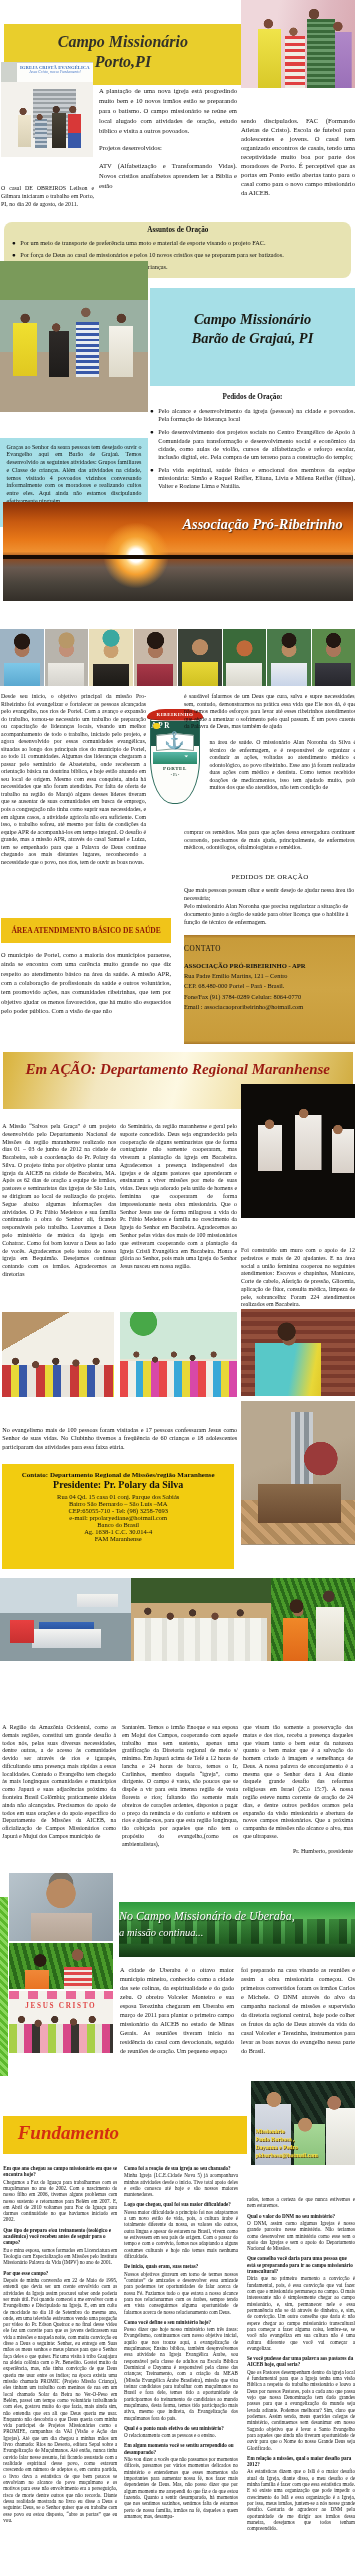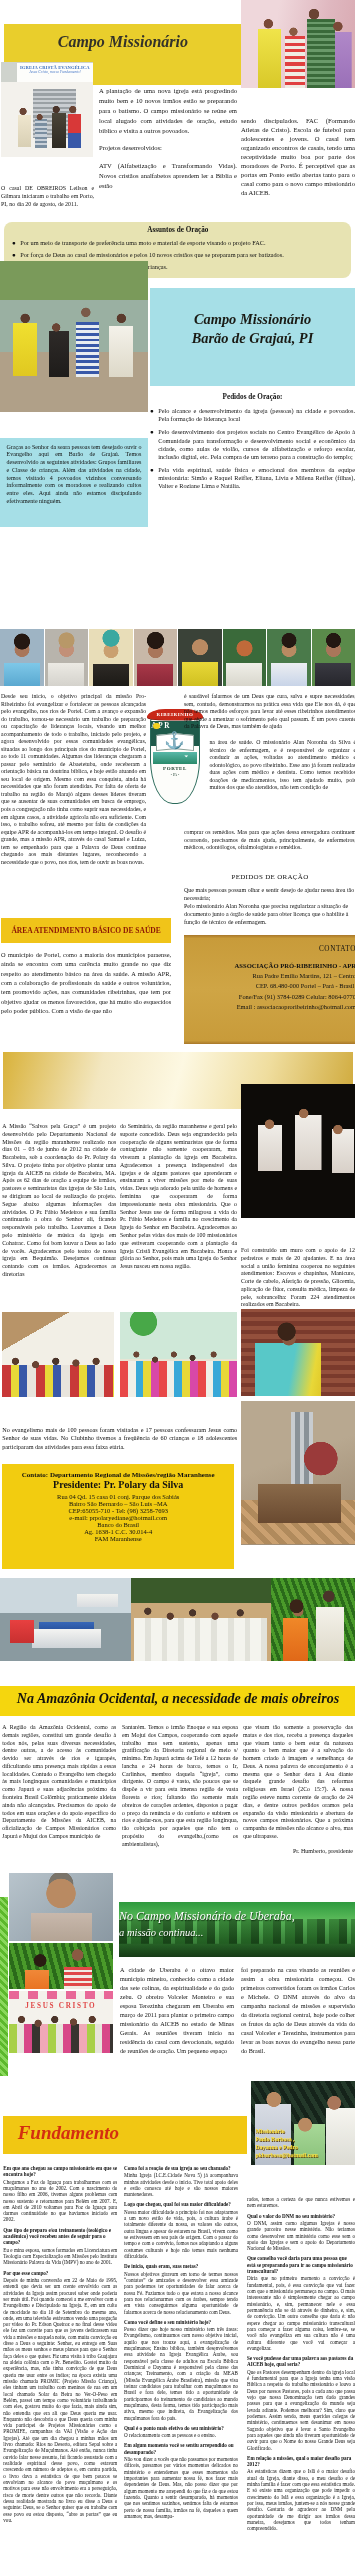--- a/index.html
+++ b/index.html
@@ -187,20 +187,21 @@
   .emacao-banner .l{color:#9b1b12;font-style:italic;font-weight:bold;text-align:center;}
 </style>
 </head>
 <body>
 
 <div id="page">
 
   <div class="abs banner-yellow" style="left:4.4px;top:0;width:237px;height:61px;">
     <h1 class="title-dark" style="font-size:16px;padding-top:7.7px;line-height:1.3;">
       <span style="display:block">Campo Missionário</span>
+      <span style="display:block">Porto,PI</span>
     </h1>
   </div>
   <div class="photo p-family" style="left:241px;top:0;width:114px;height:88px;"></div>
 
   <div class="photo p-church" style="left:1.1px;top:62px;width:92px;height:95px;">
     <div class="wall"></div>
     <div class="sign">
       <div class="l1">IGREJA CRISTÃ EVANGÉLICA</div>
       <div class="l2">Jesus Cristo, nosso Fundamento!</div>
     </div>
@@ -250,20 +251,23 @@
     <div class="bullet jt">
         <span class="dot">●</span>
         <span>Pelo desenvolvimento dos projetos sociais no Centro Evangélico de Apoio à Comunidade para transformação e desenvolvimento social e econômico da cidade, como aulas de violão, cursos de alfabetização e reforço escolar, inclusão digital, etc. Pela compra de um terreno para a construção do templo;</span>
       </div>
     <div class="bullet jt">
         <span class="dot">●</span>
         <span>Pela vida espiritual, saúde física e emocional dos membros da equipe missionária: Simão e Raquel Reifler, Eliana, Lívia e Milena Reifler (filhas), Valter e Roziane Lima e Natália.</span>
       </div>
   </div>
 
+  <div class="photo p-sunset" style="left:2.8px;top:502px;width:350px;height:99px;">
+    <h2 style="position:absolute;top:14.4px;right:10px;color:#fff;font-style:italic;font-size:14.4px;text-shadow:0.6px 0.6px 1.1px #40200a;">Associação Pró-Ribeirinho</h2>
+  </div>
   <div class="abs" style="left:0;top:605px;width:356px;height:57px;display:flex;">
     <div class="face" style="background:radial-gradient(circle at 50% 22%,#241812 0 7.7px,transparent 8.3px),radial-gradient(circle at 50% 36%,#a9765a 0 7.2px,transparent 7.7px),linear-gradient(#7ec8e8,#5aa8d0) no-repeat 50% 100%/36px 23px,#9eb4c4;"></div>
     <div class="face" style="background:radial-gradient(circle at 50% 20%,#b89868 0 7.7px,transparent 8.3px),radial-gradient(circle at 50% 36%,#c29078 0 7.2px,transparent 7.7px),linear-gradient(#eceae4,#d4d2cc) no-repeat 50% 100%/36px 23px,#b8b4ac;"></div>
     <div class="face" style="background:radial-gradient(circle at 50% 16%,#3aa8a0 0 8.3px,transparent 8.8px),radial-gradient(circle at 50% 38%,#caa070 0 7.2px,transparent 7.7px),linear-gradient(#2e2a26,#1c1a16) no-repeat 50% 100%/36px 22px,#e8ddb8;"></div>
     <div class="face" style="background:radial-gradient(circle at 50% 20%,#241812 0 8.3px,transparent 8.8px),radial-gradient(circle at 50% 38%,#a9765a 0 7.2px,transparent 7.7px),linear-gradient(#a83848,#8a2838) no-repeat 50% 100%/36px 22px,#c8b8a8;"></div>
     <div class="face" style="background:radial-gradient(circle at 50% 32%,#b98a62 0 7.7px,transparent 8.3px),linear-gradient(#e8d838,#d0c020) no-repeat 50% 100%/36px 24px,#3a4238;"></div>
     <div class="face" style="background:radial-gradient(circle at 50% 34%,#c06a3a 0 7.7px,transparent 8.3px),linear-gradient(#f0efe8,#d8d6cc) no-repeat 50% 100%/36px 23px,#3a6a3a;"></div>
     <div class="face" style="background:radial-gradient(circle at 50% 20%,#241812 0 7.2px,transparent 7.7px),radial-gradient(circle at 50% 36%,#b98a62 0 7.2px,transparent 7.7px),linear-gradient(#eceef2,#c8d4e8) no-repeat 50% 100%/36px 23px,#4a7a4a;"></div>
     <div class="face" style="background:radial-gradient(circle at 50% 20%,#241812 0 7.2px,transparent 7.7px),radial-gradient(circle at 50% 36%,#a9765a 0 7.2px,transparent 7.7px),linear-gradient(#3a3a42,#26262c) no-repeat 50% 100%/36px 23px,#5a8a4a;"></div>
   </div>
@@ -296,30 +300,31 @@
   <div class="abs" style="left:184px;top:863px;width:172px;height:47px;font-size:6px;line-height:1.32;">
     <p style="margin:0;">Que mais pessoas possam olhar e sentir desejo de ajudar nessa área tão necessária;</p>
     <p style="margin:0;">Pelo missionário Alan Noronha que precisa regularizar a situação de documento junto a órgão de saúde para obter licença que o habilite à função de técnico de enfermagem.</p>
   </div>
 
   <div class="abs" style="left:1.1px;top:894px;width:170px;height:25.4px;background:#f0c419;">
     <h3 style="text-align:center;font-size:7.5px;color:#8b1505;padding-top:7.7px;">ÁREA ATENDIMENTO BÁSICO DE SAÚDE</h3>
   </div>
   <div class="abs jt" style="left:1.1px;top:926px;width:170px;height:93px;font-size:6.3px;line-height:1.48;">O município de Portel, como a maioria dos municípios paraense, ainda se encontra com uma carência muito grande no que diz respeito ao atendimento básico na área da saúde. A missão APR, com a colaboração de profissionais da saúde e outros voluntários, tem promovido ações, nas comunidades ribeirinhas, que tem por objetivo ajudar os menos favorecidos, que há muito são esquecidos pelo poder público. Com a visão de que não</div>
 
-  <div class="abs gold-box" style="left:184px;top:911px;width:172px;height:109px;text-align:right;">
+  <div class="abs gold-box" style="left:184px;top:911px;width:172px;height:109px;text-align:left;">
     <div style="font-size:7.2px;margin-top:10px;letter-spacing:0.6px;">CONTATO</div>
     <div style="font-size:6.6px;font-weight:bold;margin-top:8.8px;">ASSOCIAÇÃO  PRÓ-RIBEIRINHO - APR</div>
     <div style="font-size:6.4px;margin-top:3.3px;">Rua Padre Emílio Martins, 121 – Centro</div>
     <div style="font-size:6.4px;margin-top:3.3px;">CEP. 68.480-000   Portel – Pará - Brasil.</div>
     <div style="font-size:6.4px;margin-top:3.3px;">Fone/Fax  (91) 3784-0289  Celular:  8064-0770</div>
     <div style="font-size:6.4px;margin-top:3.3px;">Email :  associacaoproribeirinho@hotmail.com</div>
   </div>
 
   <div class="abs emacao-banner" style="left:2.8px;top:1028px;width:350px;height:57px;">
+    <div class="l" style="font-size:15px;padding-top:8.8px;">Em AÇÃO: Departamento Regional Maranhense</div>
   </div>
 
   <div class="abs t-col jt" style="left:2.2px;top:1099px;width:114px;height:208px;">A Missão “Salvos pela Graça” é um projeto desenvolvido pelo Departamento Nacional de Missões da região maranhense realizado nos dias 01 – 03 de junho de 2012 na cidade de Bacabeira, sob a coordenação do Pr. Polary da Silva.  O projeto tinha por objetivo  plantar uma igreja da AICEB na cidade de Bacabeira, MA. Após os 62 dias de oração a equipe de irmãos, pastores e seminaristas das igrejas de São Luis, se dirigiram ao local de realização do projeto. Segue abaixo algumas informações das atividades. O  Pr. Fábio Medeiros e sua família continuarão a obra do Senhor ali, ficando responsáveis pelo trabalho. Louvamos a Deus pelo ministério de música da igreja em Cohatrac. Como foi bom louvar a Deus ao lado de vocês. Agradecemos pelo teatro de nossa igreja em Bequimão. Desejamos continuar contando com os irmãos. Agradecemos as diretorias</div>
   <div class="abs t-col jt" style="left:120px;top:1099px;width:117px;height:208px;">do Seminário, da região maranhense e geral pelo suporte concedido. Deus seja engrandecido pela cooperação de alguns seminaristas que de forma contagiante não somente cooperaram, mas viveram a plantação da igreja em Bacabeira. Agradecemos a presença indispensável das igrejas e de alguns pastores que aprenderam e ensinaram a viver missões por meio de suas vidas. Deus seja adorado pela união de homens e feminina que cooperaram de forma impressionante nesta obra missionária. Que o Senhor Jesus use de forma milagrosa a vida do Pr. Fábio Medeiros e família no crescimento da Igreja do Senhor em Bacabeira. Agradecemos ao Senhor pelas vidas dos mais de 100 missionários que estiveram cooperando com a plantação da Igreja Cristã Evangélica em Bacabeira. Honra e glória ao Senhor, pois mais uma Igreja do Senhor Jesus nasceu em nossa região.</div>
   <div class="photo p-worship" style="left:241px;top:1084px;width:114px;height:134px;"></div>
   <div class="abs t-col jt" style="left:241px;top:1223px;width:114px;height:83px;">Foi construído um muro com o apoio de 12 pedreiros e mais de 20 ajudantes. E na área social  a união feminina cooperou no seguintes atendimentos: Escovas e chapinhas, Manicure, Corte de cabelo, Aferição de  pressão, Glicemia, aplicação de flúor, consulta médica, limpeza de pele, sobrancelha: Foram 224 atendimentos realizados em Bacabeira.</div>
 
   <div class="photo p-crowd1" style="left:2.2px;top:1312px;width:112px;height:85px;"></div>
   <div class="photo p-kids" style="left:120px;top:1312px;width:117px;height:85px;"></div>
   <div class="photo p-girl" style="left:241px;top:1309px;width:114px;height:87px;"></div>
@@ -336,23 +341,20 @@
     <div style="font-size:6.5px;">e-mail: prpolaryediane@hotmail.com</div>
     <div style="font-size:6.5px;">Banco do Brasil</div>
     <div style="font-size:6.5px;">Ag. 1638-1 C.C. 30.014-4</div>
     <div style="font-size:6.5px;">FAM Maranhense</div>
   </div>
 
   <div class="photo p-boats" style="left:0;top:1578px;width:131px;height:83px;"></div>
   <div class="photo p-white" style="left:131px;top:1578px;width:140px;height:83px;"></div>
   <div class="photo p-couple" style="left:271px;top:1578px;width:85px;height:83px;"></div>
 
-  <div class="abs" style="left:0;top:1662px;width:356px;height:30px;background:#f5d60e;">
-    <h2 style="text-align:center;font-style:italic;font-size:14px;padding-top:5px;color:#14140e;">Na Amazônia Ocidental, a necessidade de mais obreiros</h2>
-  </div>
   <div class="abs t-col jt" style="left:2.2px;top:1700px;width:114px;height:172px;">A Região da Amazônia Ocidental, como as demais regiões, constitui um grande desafio à todos nós, pelas suas diversas necessidades, dentre outras, a de acesso às comunidades devido ser através de rios e igarapés, dificultando uma presença mais rápidas a essas localidades. Contudo o Evangelho tem chegado às mais longínquas comunidades e municípios como Japurá e suas adjacências próximo da fronteira Brasil Colômbia; praticamente aldeias ainda não alcançadas. Precisamos do apoio de todos em suas orações e do apoio específico do Departamento de Missões da  AICEB, na oficialização de Campos Missionários como  Japurá e Mujuí dos Campos município de</div>
   <div class="abs t-col jt" style="left:122px;top:1700px;width:116px;height:172px;">Santarém. Temos o irmão Enoque e sua esposa em Mojuí dos Campos, cooperando com aquele trabalho mas sem sustento, apenas uma gratificação da Diretoria regional de meio s/ mínimo. Em Japurá acima de Tefé a 12 horas de lancha e 24 horas de barco, temos o Ir, Carlinhos, membro daquela “igreja”, como dirigente. O campo é vasto, são poucos que se dispõe a vir para esta imensa região de vasta floresta e rios; faltando tão somente mais obreiros de corações ardentes, dispostos a pagar o preço da renúncia e do conforto e subirem os rios e ajudar-nos, para que esta região longínqua, tão cobiçada por aqueles que não tem o propósito do evangelho,(como os ambientalistas),</div>
   <div class="abs" style="left:243px;top:1700px;width:110px;height:172px;">
     <div class="t-col jt">que visam tão somente a preservação das matas e dos rios, receba a presença daqueles que visam tanto o bem estar da natureza quanto o bem maior que é a salvação do homem criado à imagem e semelhança de Deus. A nossa palavra de encorajamento é a mesma que o Senhor dera à Asa diante daquele grande desafio das reformas religiosas em Israel (2Co 15:7). A nossa região esteve numa corrente de oração de 24 dias, e dentre outros pedidos oramos pela expansão da visão missionária e abertura de novos campos missionários. Que a próxima campanha de missões não alcance o alvo, mas que ultrapasse.</div>
     <div style="text-align:right;font-size:6px;margin-top:7.7px;">Pr. Humberto, presidente</div>
   </div>
 
   <div class="abs greenbar" style="left:0;top:1873px;width:8.3px;height:179px;"></div>
   <div class="photo p-man" style="left:8.8px;top:1873px;width:104px;height:68px;"></div>
   <div class="photo p-couple2" style="left:8.8px;top:1943px;width:104px;height:46px;"></div>

